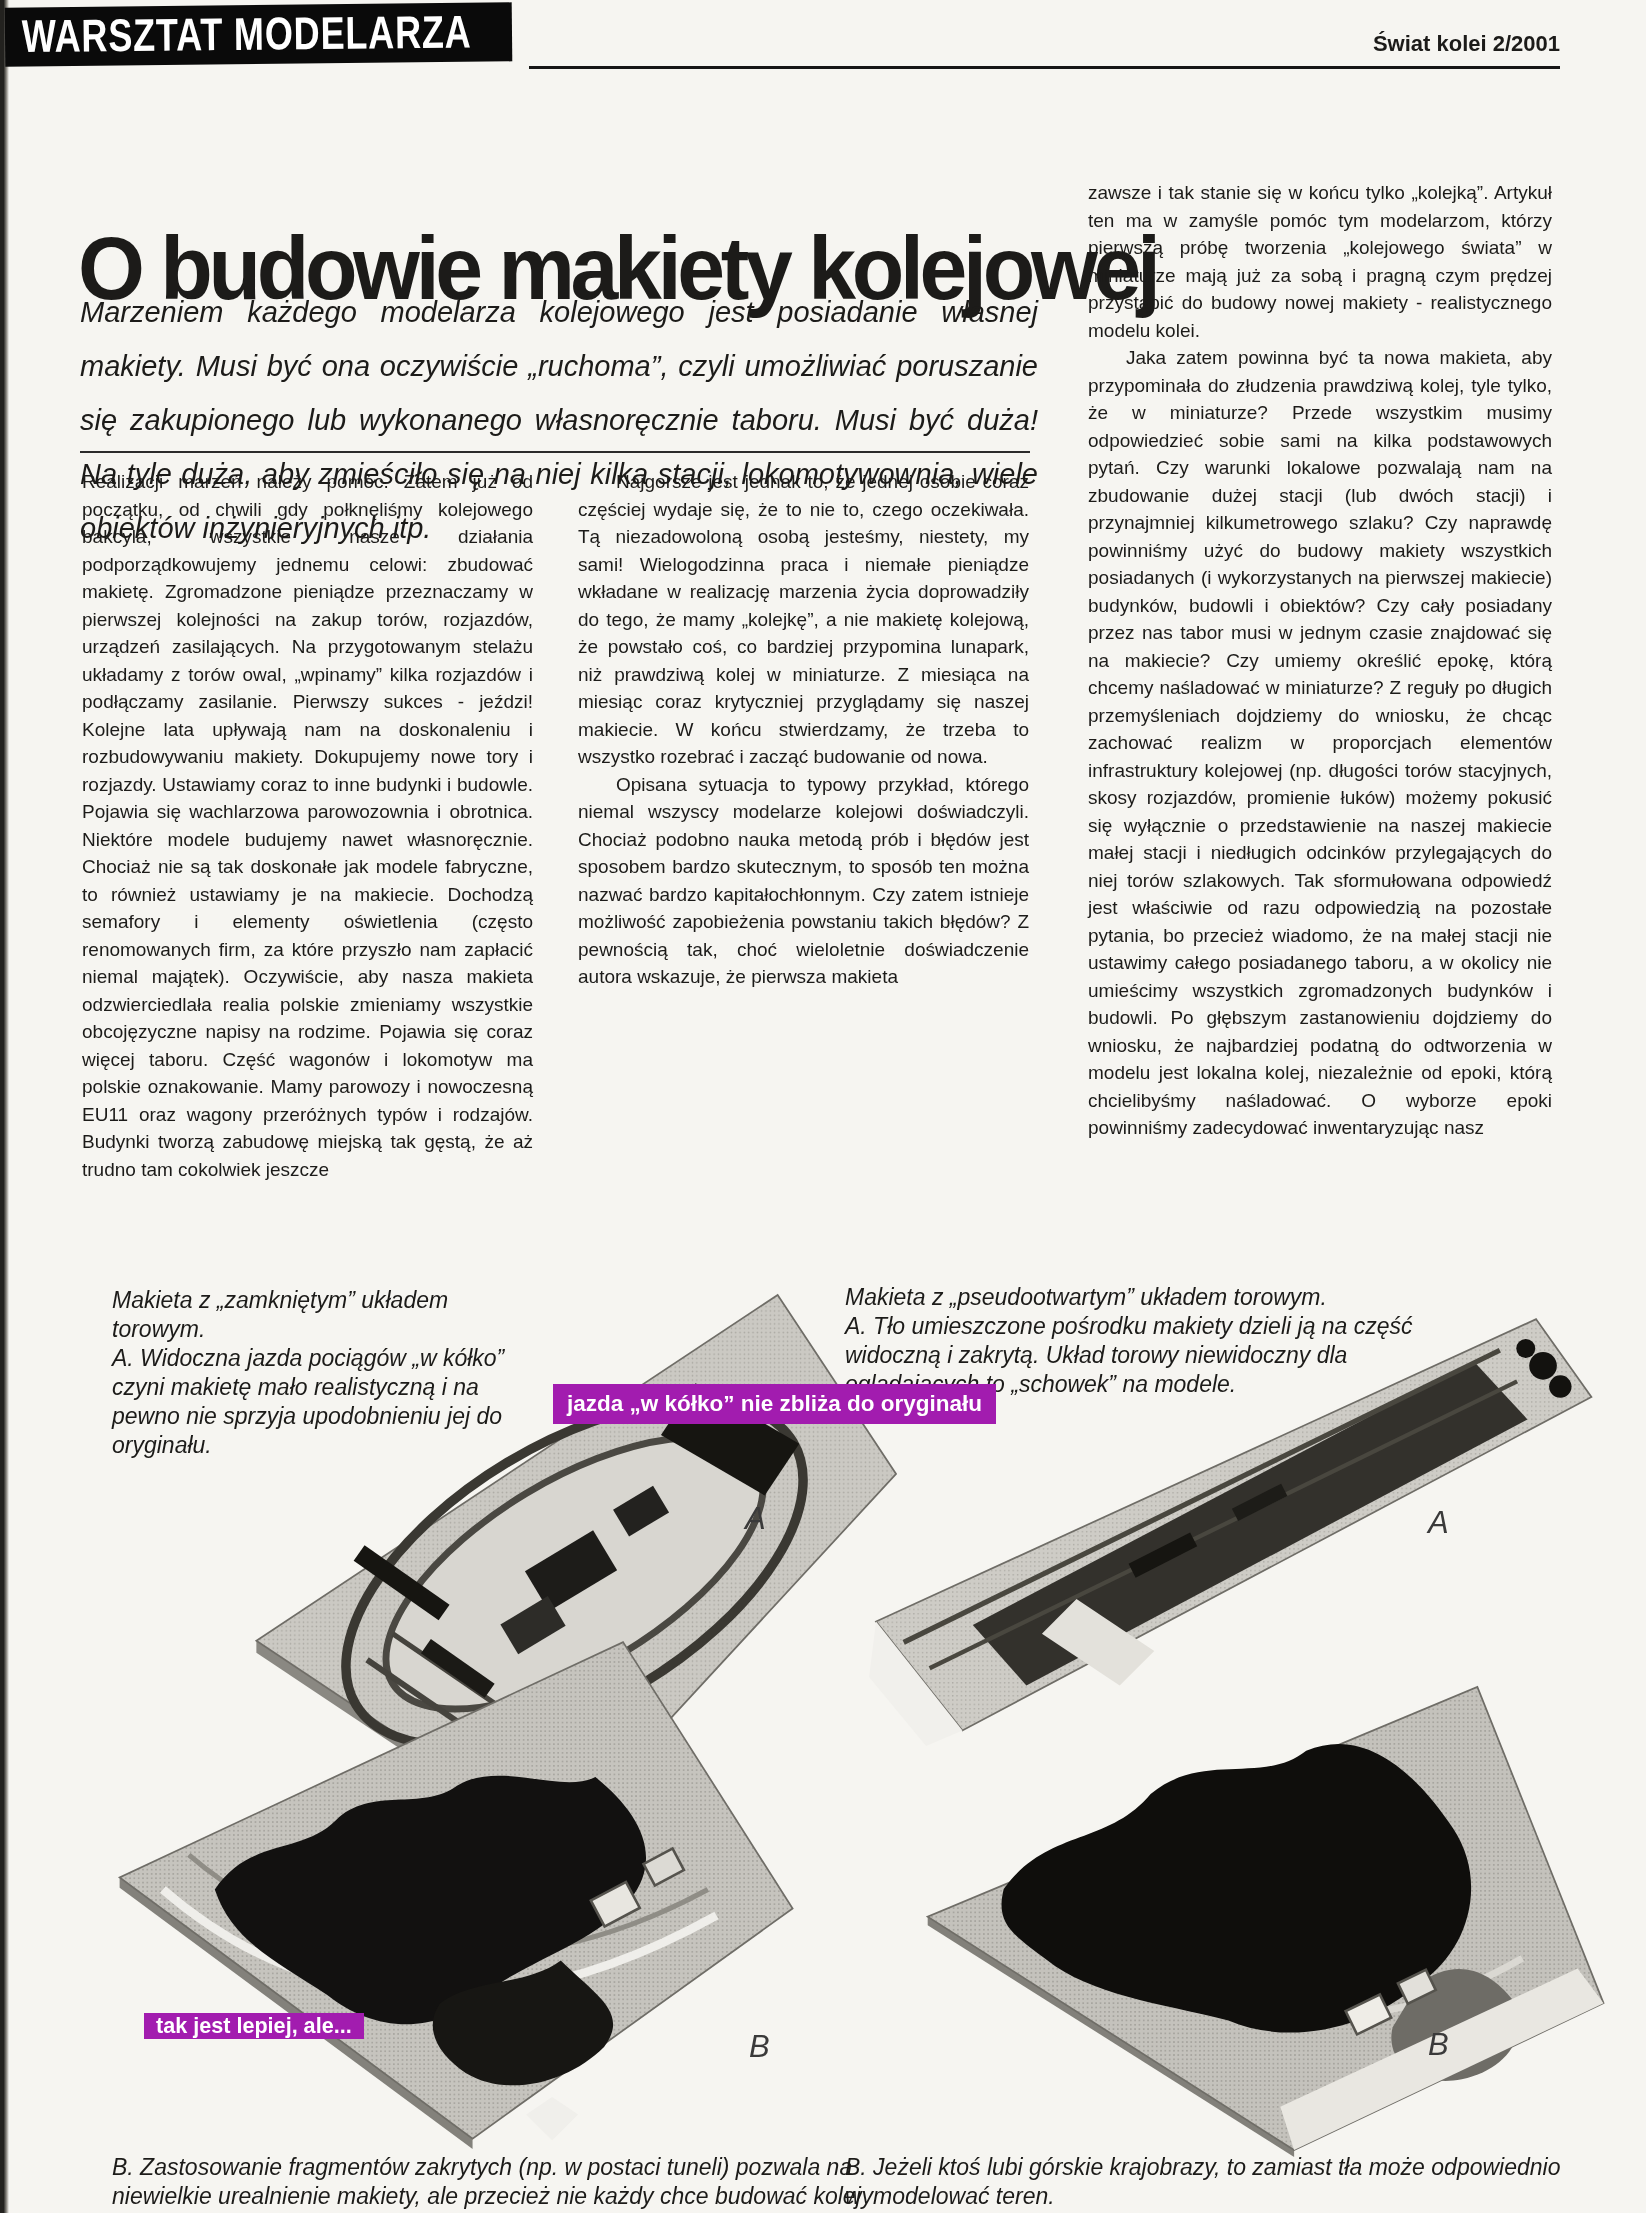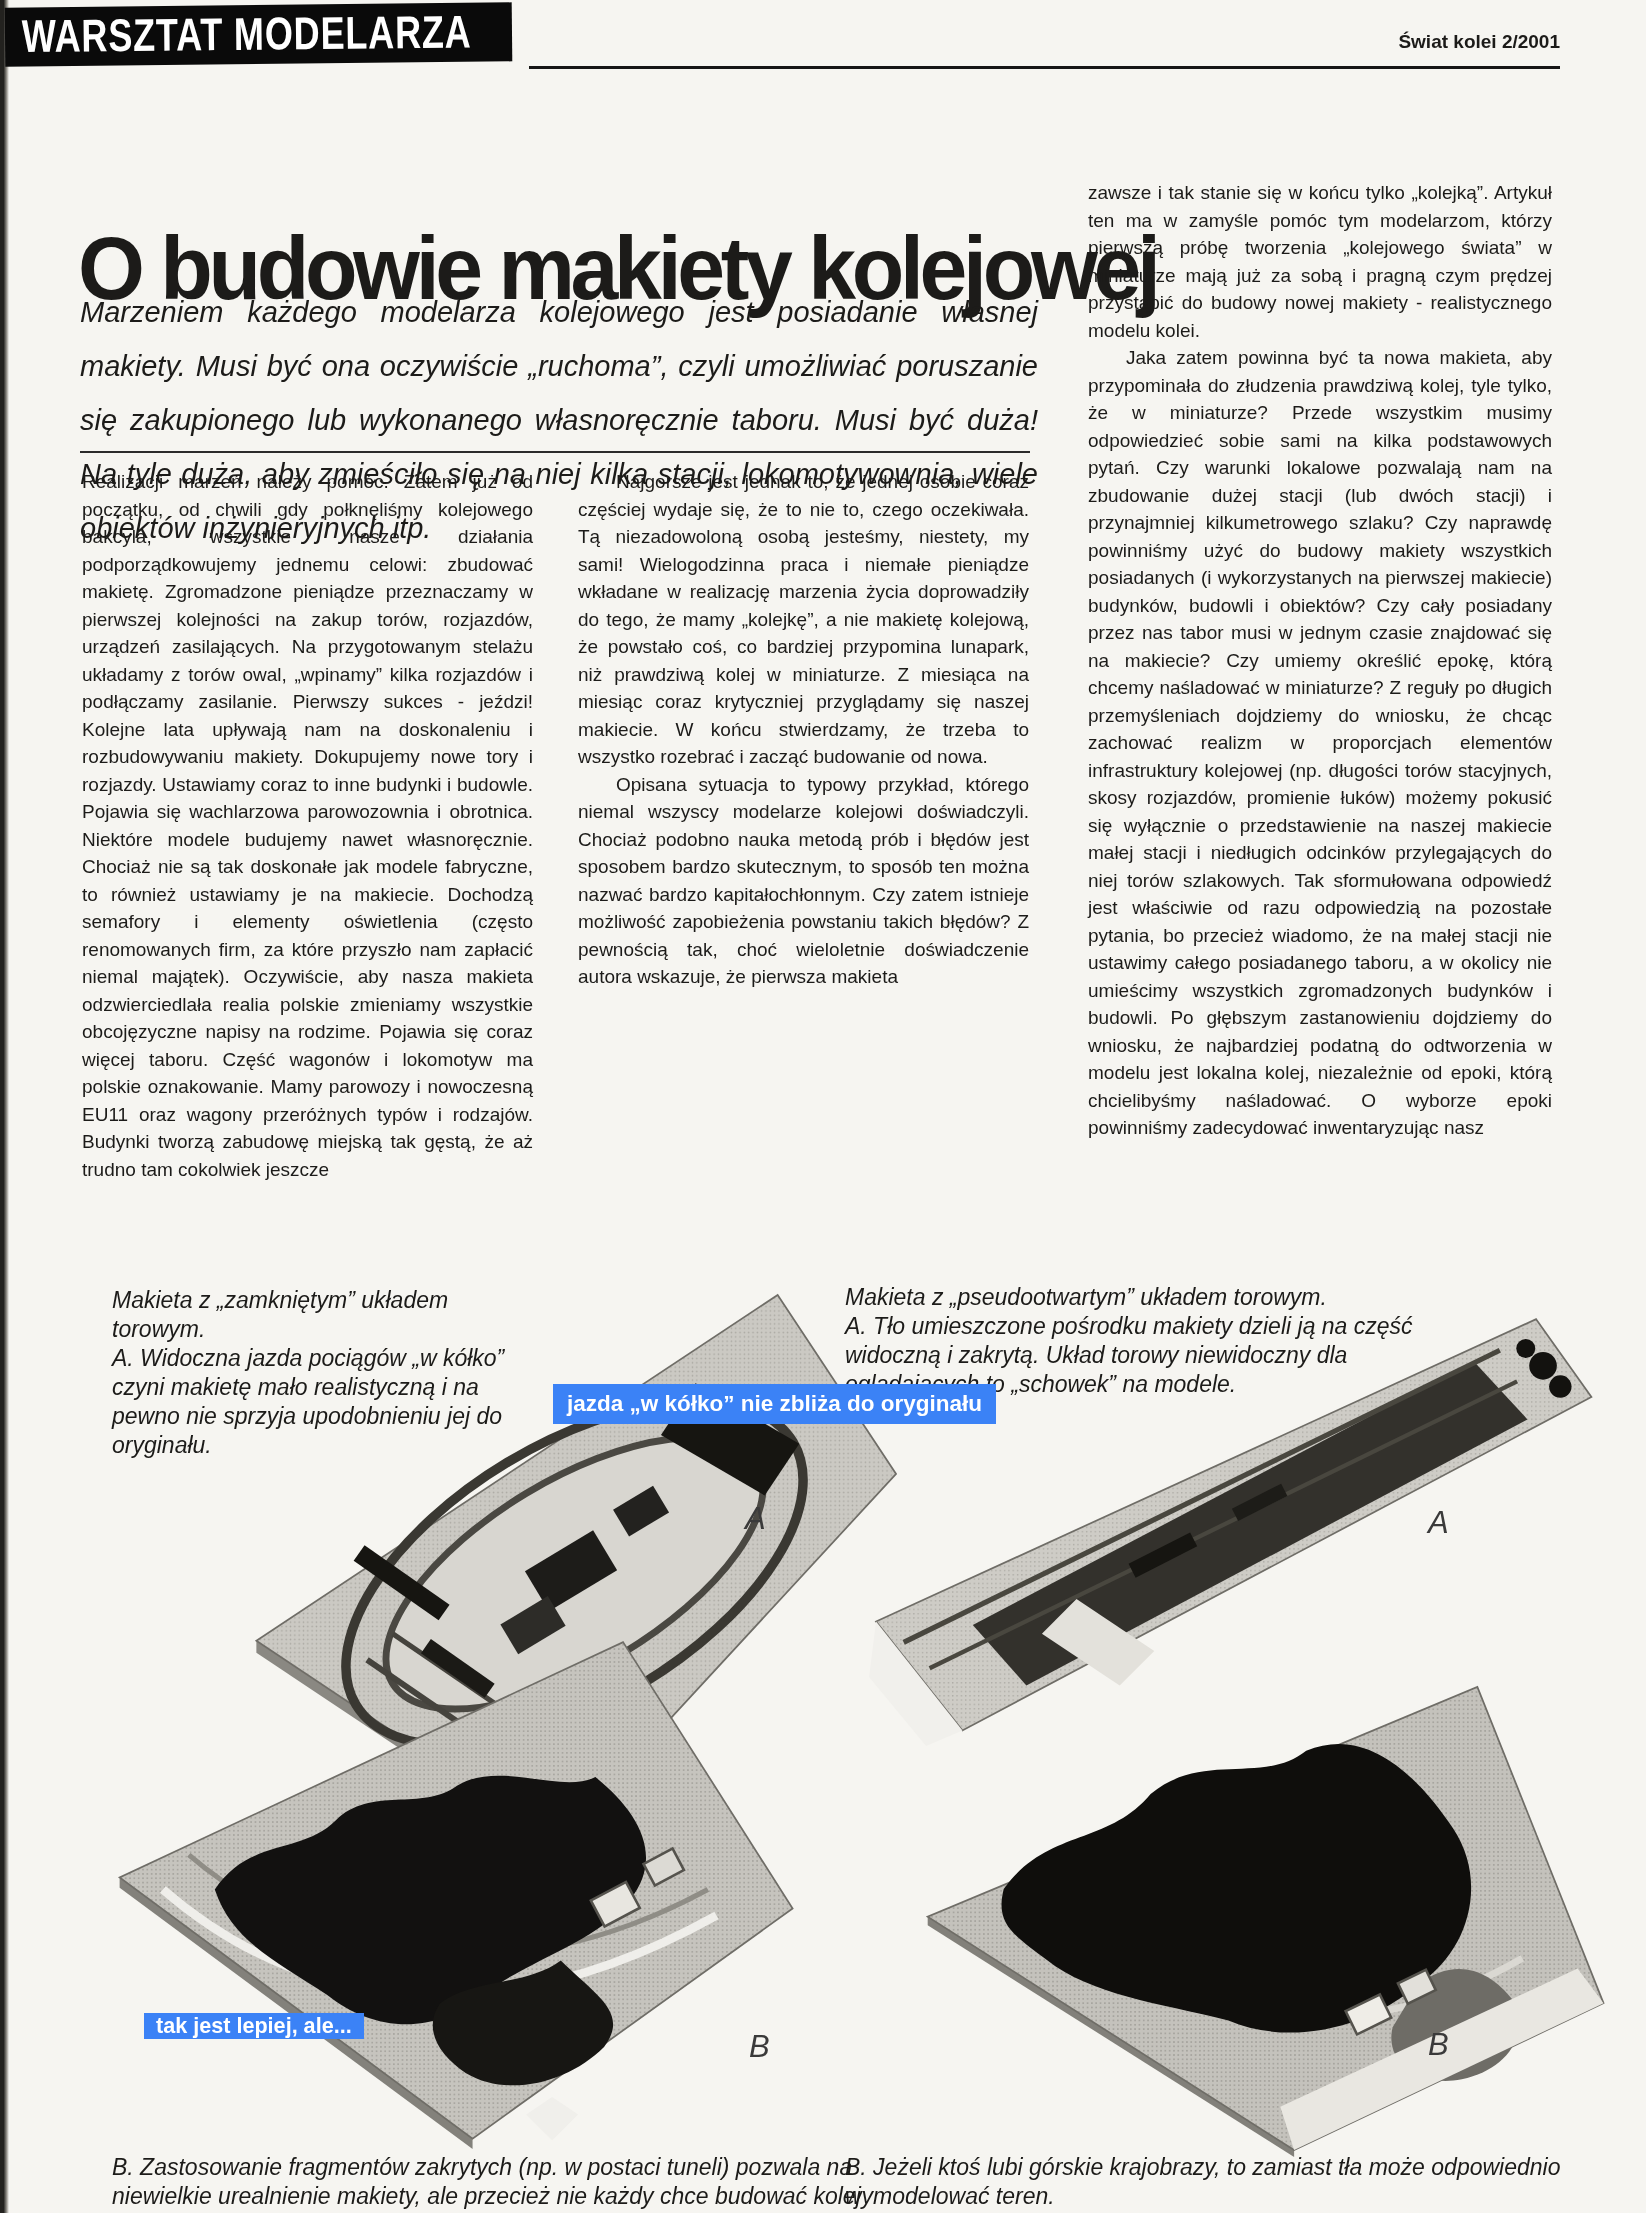--- a/index.html
+++ b/index.html
@@ -8,39 +8,39 @@
     background:#f6f5f1;color:#1c1b19;
     font-family:"Liberation Sans",sans-serif;
   }
   .left-edge{position:absolute;left:0;top:0;width:8.6px;height:2214px;
     background:linear-gradient(to right,#23221f 0%,#23221f 40%,#98958e 75%,rgba(246,245,241,0) 100%);}
   .kicker-box{position:absolute;left:5.2px;top:5.2px;width:507px;height:59px;background:#0a0a0a;
     transform:rotate(-0.6deg);display:flex;align-items:center;}
   .kicker-text{color:#fff;font-weight:700;font-size:41px;line-height:59px;white-space:nowrap;
     transform:scale(0.88,1.12);transform-origin:left center;padding-left:19px;letter-spacing:0.9px;}
   .issue{position:absolute;left:1254px;top:31px;width:306px;text-align:right;
-    font-size:19px;font-weight:700;}
+    font-size:22px;font-weight:700;}
   .header-rule{position:absolute;left:529px;top:66px;width:1031px;height:2.6px;background:#161616;}
   .title{position:absolute;left:78px;top:159px;width:1003px;font-size:86px;font-weight:700;
     letter-spacing:-4.3px;white-space:nowrap;transform:scaleY(1.04);transform-origin:left top;}
   .lead{position:absolute;left:80px;top:285px;width:958px;font-size:29px;line-height:54px;
     text-align:justify;font-style:italic;}
   .lead-rule{position:absolute;left:80px;top:451px;width:950px;height:1.7px;background:#2b2b2b;}
   .col{position:absolute;font-size:19px;line-height:27.5px;text-align:justify;}
   .col-1{left:82px;top:468px;width:451px;}
   .col-2{left:578px;top:468px;width:451px;}
   .col-3{left:1088px;top:179px;width:464px;}
   .body-p{margin:0;}
   .body-p.indent{text-indent:38px;}
   .fig-cap{position:absolute;font-style:italic;font-size:23px;line-height:29px;text-align:left;}
   .cap-left-a{left:112px;top:1286px;width:420px;}
   .cap-right-a{left:845px;top:1283px;width:585px;}
   .cap-left-b{left:112px;top:2153px;width:766px;}
   .cap-right-b{left:845px;top:2153px;width:766px;}
-  .overlay-label{position:absolute;background:#3b82f6;color:#fff;font-weight:700;
+  .overlay-label{position:absolute;background:#a21caf;color:#fff;font-weight:700;
     white-space:nowrap;}
   .overlay-a{left:553px;top:1384px;font-size:22.5px;padding:7px 14px;}
   .overlay-b{left:144px;top:2013px;font-size:21.6px;padding:0 12px;}
   .marker{position:absolute;font-size:31px;font-style:italic;color:#3a3a3a;}
   .marker-a-left{left:745px;top:1501px;}
   .marker-a-right{left:1428px;top:1505px;}
   .marker-b-left{left:749px;top:2029px;}
   .marker-b-right{left:1428px;top:2027px;}
   .fig{position:absolute;}
   .fig-left-a{left:246px;top:1288px;}

